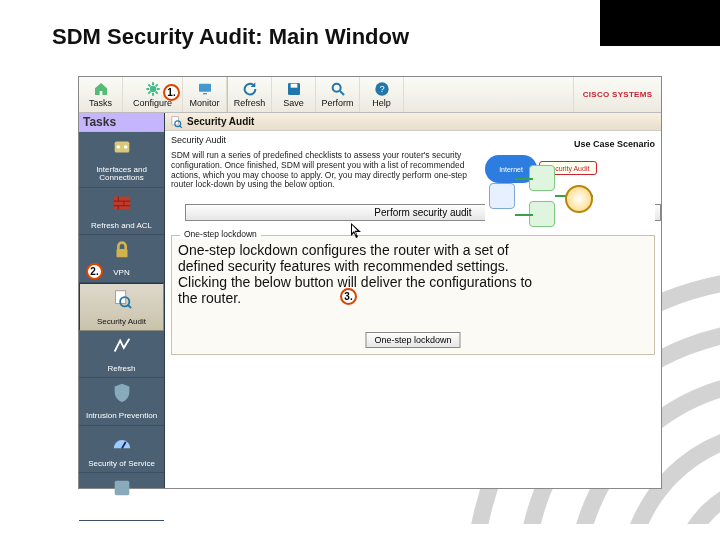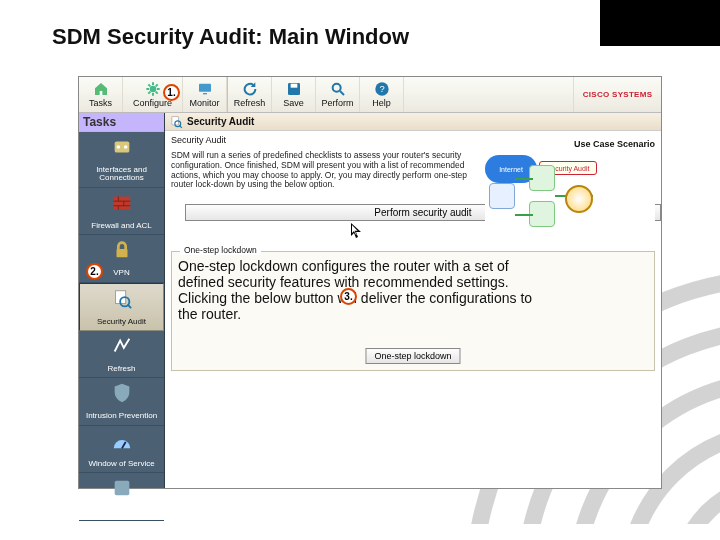--- a/index.html
+++ b/index.html
@@ -54,21 +54,21 @@
   .router { left:4px; top:28px; background:#e6f0ff; border:1px solid #7fa7d8; }
   .switch { left:44px; top:10px; background:#dff5df; border:1px solid #7fc87f; }
   .switch2 { left:44px; top:46px; background:#dff5df; border:1px solid #7fc87f; }
   .cloud { right:2px; top:28px; width:52px; height:28px; background:#2d7de0; color:#fff; border-radius:14px; display:flex; align-items:center; justify-content:center; font-size:7px;}
   .wire { position:absolute; height:2px; background:#39a049; }
   .badge-sa { position:absolute; right:58px; top:6px; width:58px; height:14px; border:1px solid #c23; border-radius:3px; background:#ffe; color:#c23; font-size:7px; display:flex; align-items:center; justify-content:center; }
   .magnify { position:absolute; right:62px; top:30px; width:28px; height:28px; border-radius:50%; background:radial-gradient(#fff,#ffd36b); border:2px solid #b8860b; }
 
   .btn-audit { display:inline-block; margin-left:20px; margin-top:8px; border:1px solid #888; background:linear-gradient(#fdfdfd,#e6e6e6); padding:2px 12px; font-size:10px; cursor:pointer; }
 
-  .lockdown-box { margin:30px 6px 6px 6px; border:1px solid #c8c2ad; background:#fbfaf5; padding:6px 6px 6px 6px; min-height:120px; position:relative;}
+  .lockdown-box { margin:14px 6px 6px 6px; border:1px solid #c8c2ad; background:#fbfaf5; padding:6px 6px 6px 6px; min-height:120px; position:relative;}
   .lockdown-title { position:absolute; top:-7px; left:8px; background:#fff; padding:0 4px; font-size:8.5px; }
   .lockdown-text { font-size:14px; line-height:1.15; max-width:360px; }
   .btn-lock { position:absolute; left:50%; transform:translateX(-50%); bottom:6px; border:1px solid #888; background:linear-gradient(#fdfdfd,#e6e6e6); padding:2px 8px; font-size:9px; cursor:pointer; }
 
   .callout { position:absolute; width:17px; height:17px; border-radius:50%; background:#fff; border:2px solid #d40; color:#000; font-size:10px; font-weight:700; display:flex; align-items:center; justify-content:center; z-index:20; }
   .cursor-arrow { position:absolute; width:12px; height:16px; z-index:15; }
 </style>
 </head>
 <body>
 
@@ -155,21 +155,21 @@
               <circle cx="8" cy="12" r="2" fill="#fff"></circle>
               <circle cx="16" cy="12" r="2" fill="#fff"></circle>
             </svg>
           <span class="lbl">Interfaces and Connections</span>
         </div>
         <div class="task-btn">
           <svg viewBox="0 0 24 24">
               <rect x="3" y="5" width="18" height="14" fill="#c0392b"></rect>
               <path stroke="#7a1f15" d="M3 10h18M3 15h18M8 5v5M14 10v5M8 15v4"></path>
             </svg>
-          <span class="lbl">Firewall and ACL</span>
+          <span class="lbl">Refresh and ACL</span>
         </div>
         <div class="task-btn">
           <svg viewBox="0 0 24 24">
               <rect x="6" y="11" width="12" height="9" rx="1" fill="#d2b24c"></rect>
               <path fill="none" stroke="#d2b24c" stroke-width="3" d="M8 11V8a4 4 0 0 1 8 0v3"></path>
             </svg>
           <span class="lbl">VPN</span>
         </div>
         <div class="task-btn sel">
           <svg viewBox="0 0 24 24">
@@ -189,21 +189,21 @@
           <svg viewBox="0 0 24 24">
               <path fill="#8ab" d="M12 2l8 3v6c0 5-3 9-8 11-5-2-8-6-8-11V5z"></path>
             </svg>
           <span class="lbl">Intrusion Prevention</span>
         </div>
         <div class="task-btn">
           <svg viewBox="0 0 24 24">
               <path fill="#9cf" d="M3 20a9 9 0 0 1 18 0z"></path>
               <path stroke="#224" stroke-width="2" d="M12 20l4-7"></path>
             </svg>
-          <span class="lbl">Window of Service</span>
+          <span class="lbl">Security of Service</span>
         </div>
         <div class="task-btn">
           <svg viewBox="0 0 24 24">
               <rect x="4" y="4" width="16" height="16" rx="2" fill="#8ab"></rect>
             </svg>
           <span class="lbl">NAC</span>
         </div>
         <div class="task-btn">
           <svg viewBox="0 0 24 24">
               <rect x="3" y="9" width="18" height="11" rx="1" fill="#caa24a"></rect>

